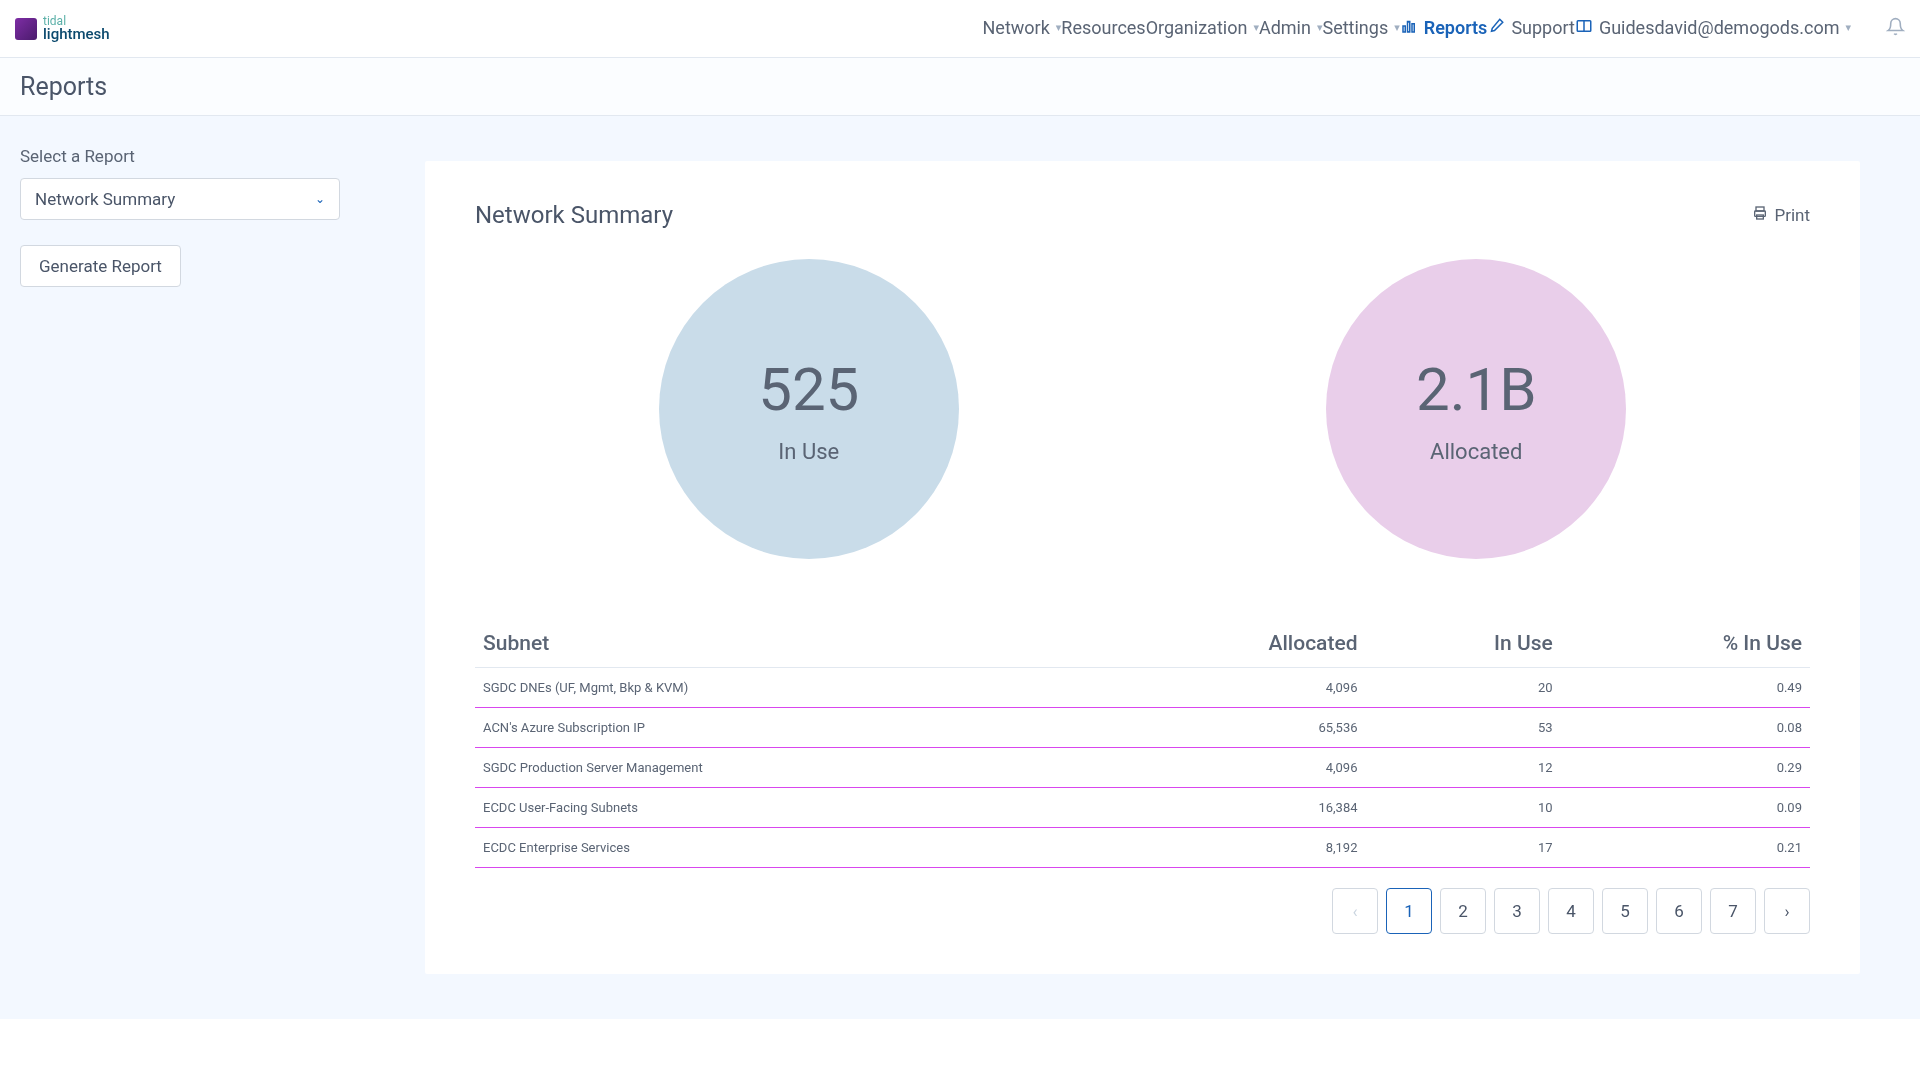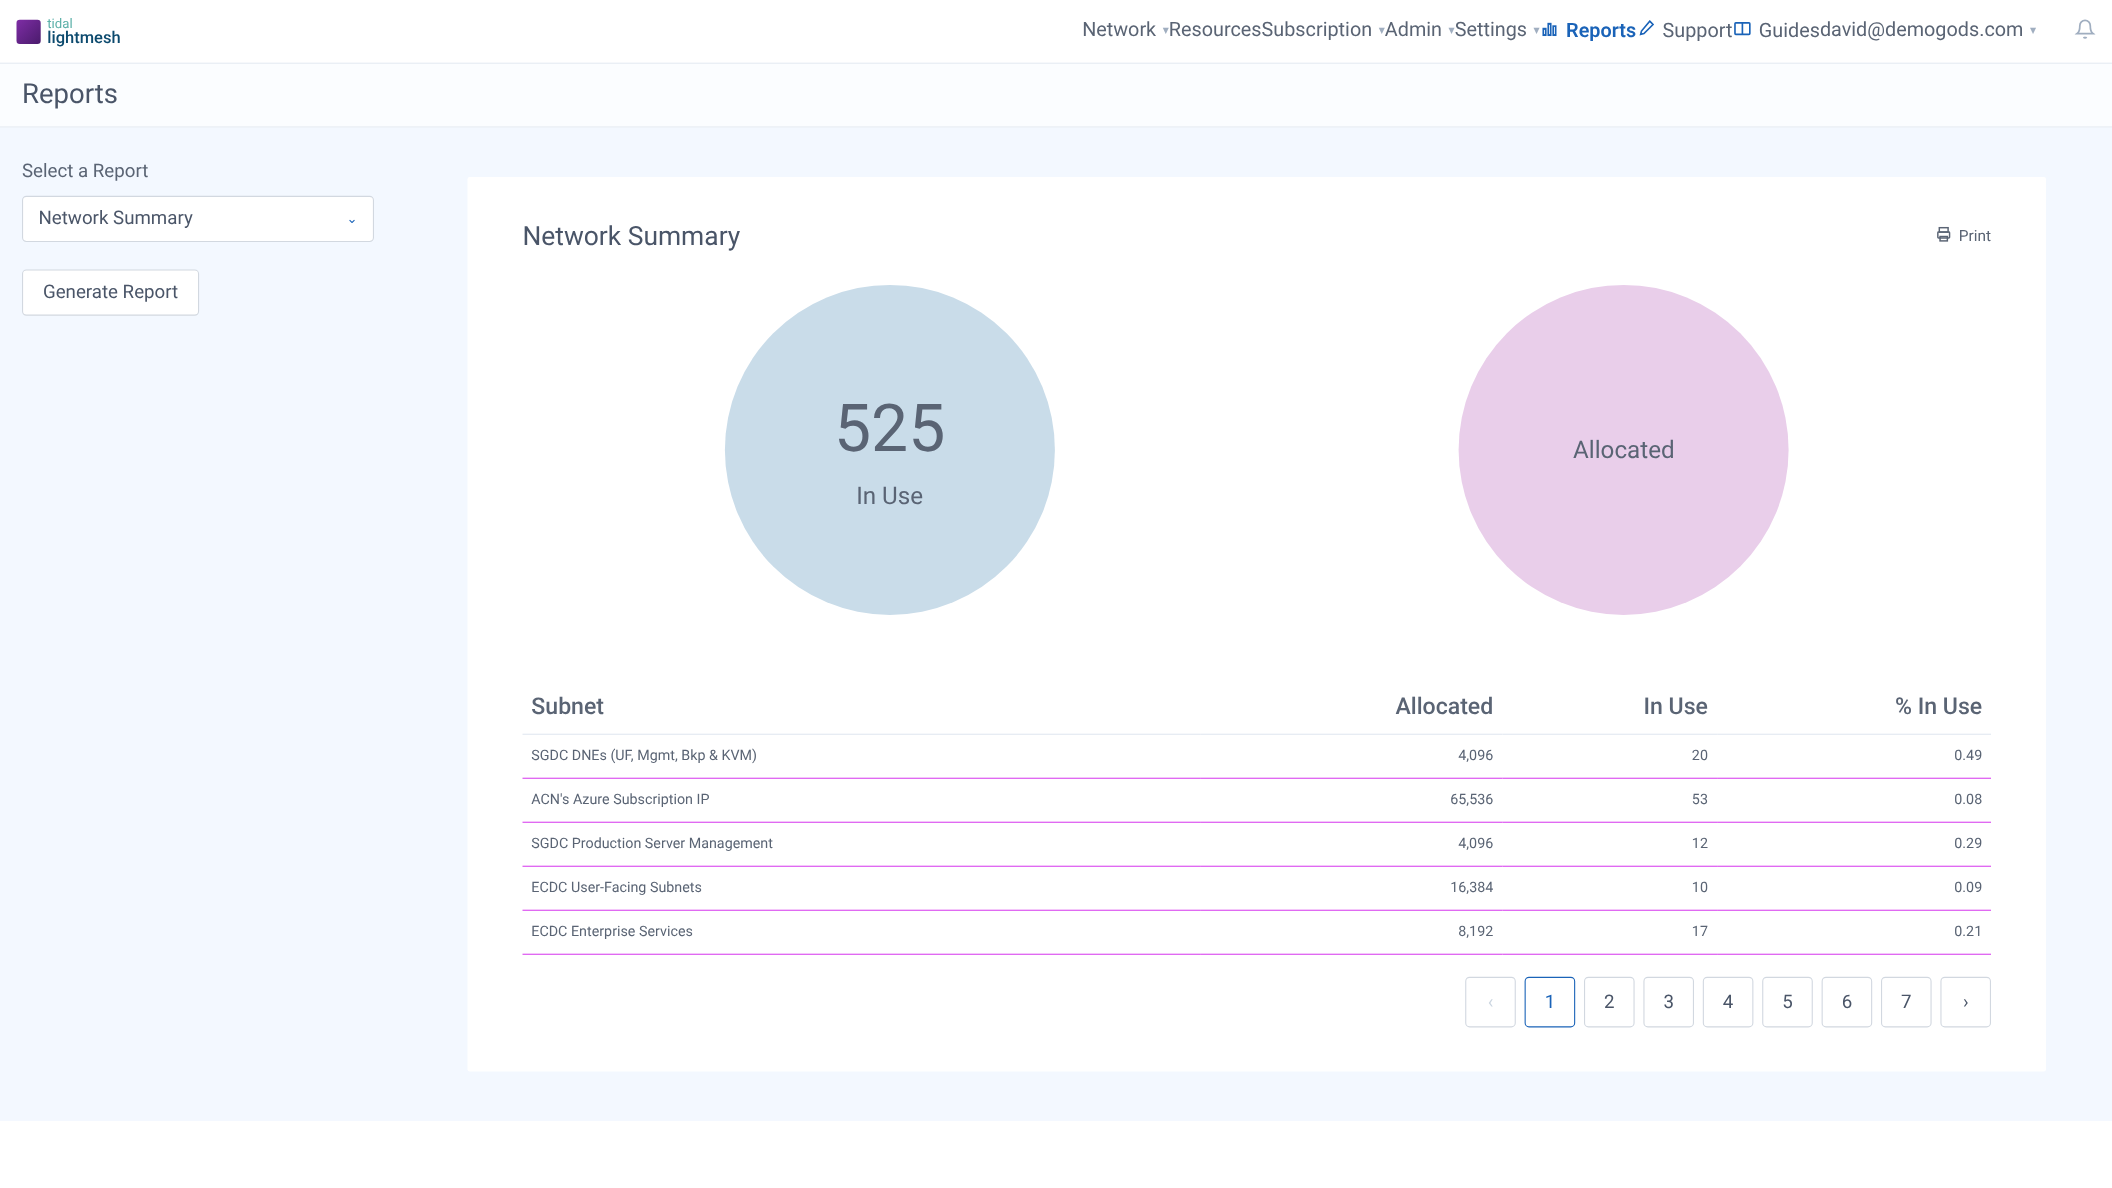--- a/index.html
+++ b/index.html
@@ -121,21 +121,21 @@
 }
 .panel-title {
   font-size: 24px;
   color: #4a5568;
 }
 .print-btn {
   display: flex;
   align-items: center;
   gap: 6px;
   color: #5a6474;
-  font-size: 14px;
+  font-size: 17px;
   cursor: pointer;
 }
 .circles {
   display: flex;
   justify-content: space-around;
   margin: 20px 0 60px;
 }
 .circle {
   width: 300px;
   height: 300px;
@@ -219,21 +219,21 @@
 
   <div class="nav">
     <div class="nav-item">
       <span>Network</span>
       <span class="chev">▾</span>
     </div>
     <div class="nav-item">
       <span>Resources</span>
     </div>
     <div class="nav-item">
-      <span>Subscription</span>
+      <span>Organization</span>
       <span class="chev">▾</span>
     </div>
     <div class="nav-item">
       <span>Admin</span>
       <span class="chev">▾</span>
     </div>
     <div class="nav-item">
       <span>Settings</span>
       <span class="chev">▾</span>
     </div>
@@ -308,20 +308,21 @@
         <span>Print</span>
       </div>
     </div>
 
     <div class="circles">
       <div class="circle circle-blue">
         <div class="circle-value">525</div>
         <div class="circle-label">In Use</div>
       </div>
       <div class="circle circle-pink">
+        <div class="circle-value">2.1B</div>
         <div class="circle-label">Allocated</div>
       </div>
     </div>
 
     <table class="table">
       <thead>
         <tr>
           <th>Subnet</th>
           <th class="num">Allocated</th>
           <th class="num">In Use</th>

